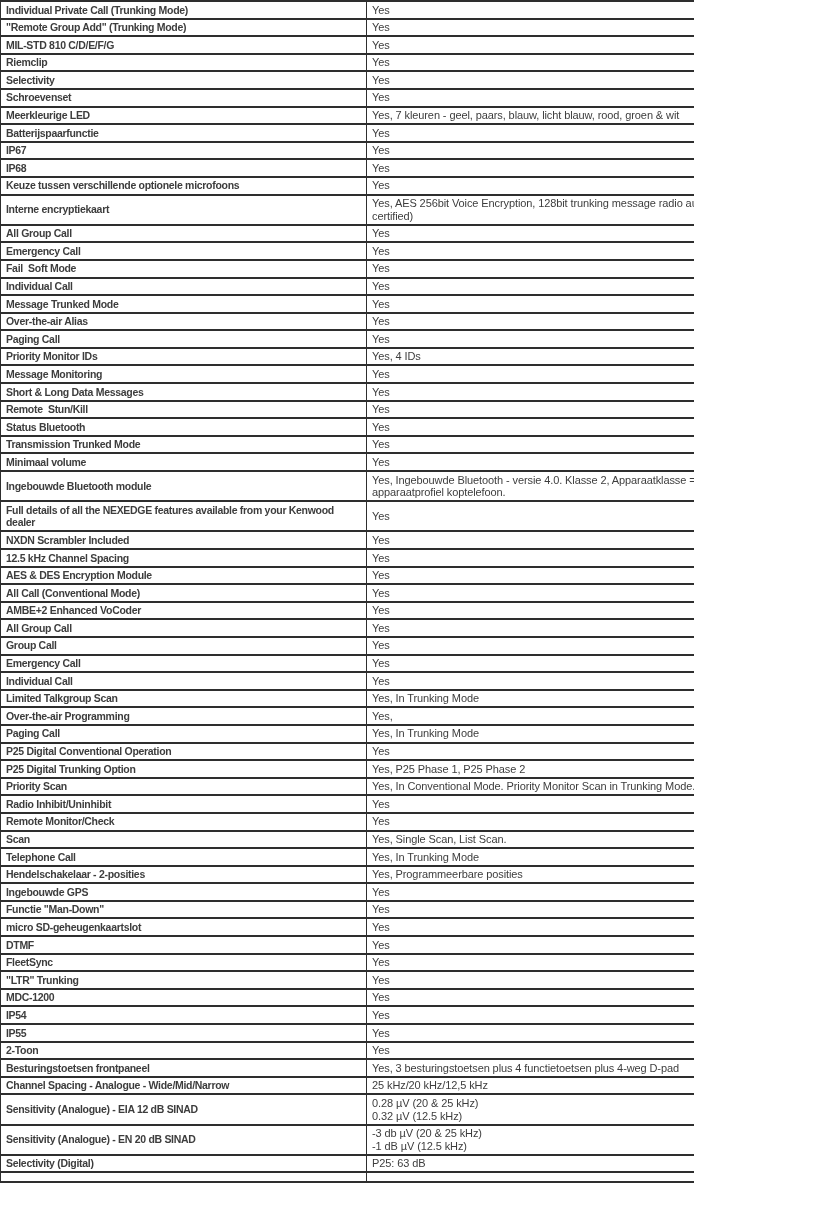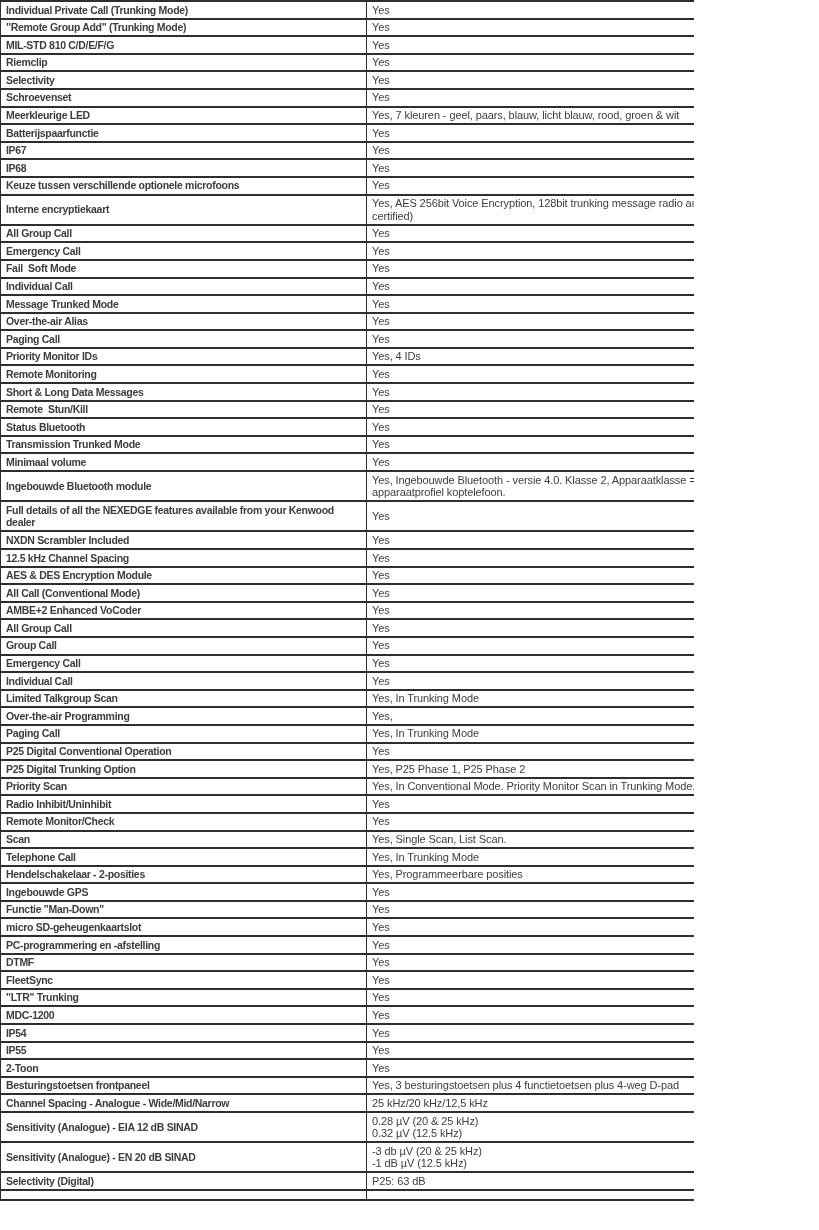--- a/index.html
+++ b/index.html
@@ -123,21 +123,21 @@
         </tr>
         <tr>
           <td class="feature">Paging Call</td>
           <td class="value">Yes</td>
         </tr>
         <tr>
           <td class="feature">Priority Monitor IDs</td>
           <td class="value">Yes, 4 IDs</td>
         </tr>
         <tr>
-          <td class="feature">Remote Monitoring</td>
+          <td class="feature">Message Monitoring</td>
           <td class="value">Yes</td>
         </tr>
         <tr>
           <td class="feature">Short &amp; Long Data Messages</td>
           <td class="value">Yes</td>
         </tr>
         <tr>
           <td class="feature">Remote  Stun/Kill</td>
           <td class="value">Yes</td>
         </tr>
@@ -244,24 +244,20 @@
         <tr>
           <td class="feature">Ingebouwde GPS</td>
           <td class="value">Yes</td>
         </tr>
         <tr>
           <td class="feature">Functie "Man-Down"</td>
           <td class="value">Yes</td>
         </tr>
         <tr>
           <td class="feature">micro SD-geheugenkaartslot</td>
-          <td class="value">Yes</td>
-        </tr>
-        <tr>
-          <td class="feature">PC-programmering en -afstelling</td>
           <td class="value">Yes</td>
         </tr>
         <tr>
           <td class="feature">DTMF</td>
           <td class="value">Yes</td>
         </tr>
         <tr>
           <td class="feature">FleetSync</td>
           <td class="value">Yes</td>
         </tr>

